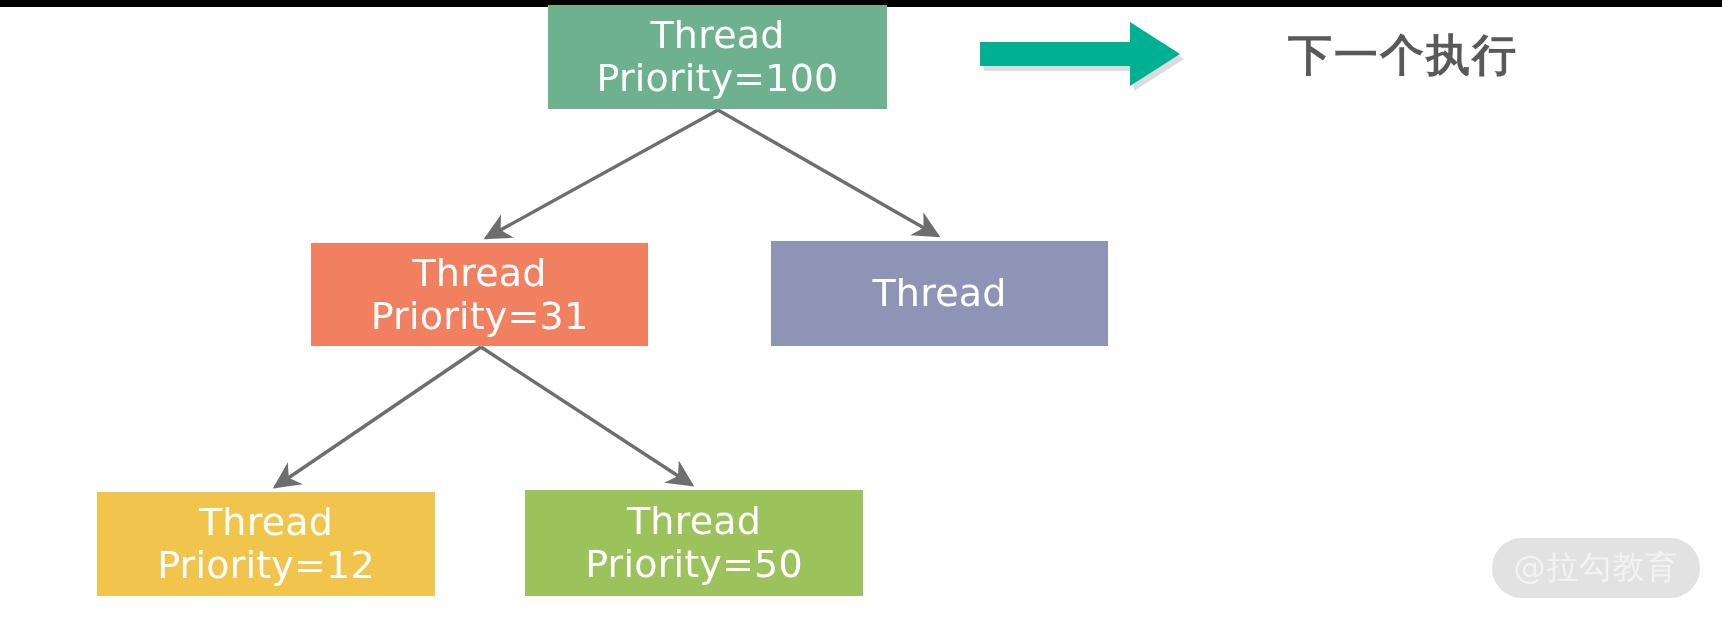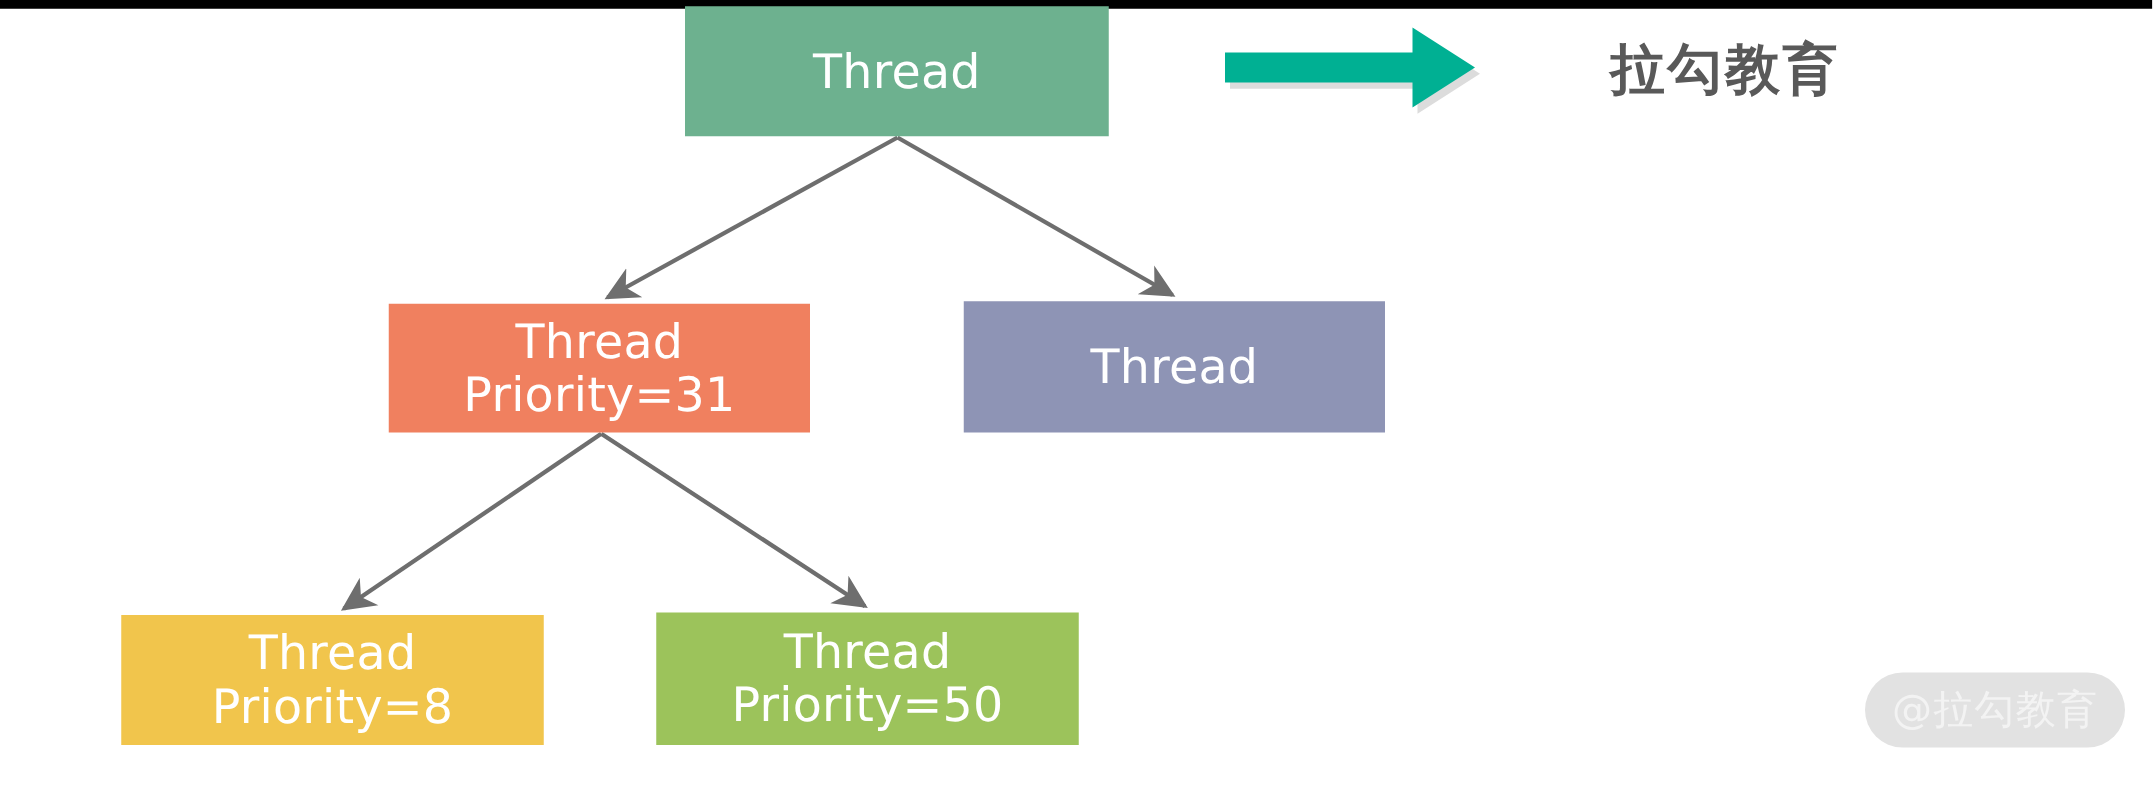--- a/index.html
+++ b/index.html
@@ -102,47 +102,48 @@
     <g stroke="#6E6E6E" stroke-width="3.4" fill="none" marker-end="url(#ah)">
       <line x1="718" y1="110" x2="486" y2="238"></line>
       <line x1="718" y1="110" x2="938" y2="236"></line>
       <line x1="481" y1="347" x2="275" y2="487"></line>
       <line x1="481" y1="347" x2="692" y2="485"></line>
     </g>
   </svg>
 
   <div class="node" id="node-root">
     <span class="ln">Thread</span>
+    <span class="ln">Priority=100</span>
   </div>
 
   <div class="node" id="node-p56">
     <span class="ln">Thread</span>
     <span class="ln">Priority=31</span>
   </div>
 
   <div class="node" id="node-p33">
     <span class="ln">Thread</span>
   </div>
 
   <div class="node" id="node-p12">
     <span class="ln">Thread</span>
-    <span class="ln">Priority=8</span>
+    <span class="ln">Priority=12</span>
   </div>
 
   <div class="node" id="node-p27">
     <span class="ln">Thread</span>
     <span class="ln">Priority=50</span>
   </div>
 
   <svg id="next-arrow" viewBox="0 0 240 80" width="240" height="80">
     <g transform="translate(4,5)">
       <path d="M0,22 L150,22 L150,2 L200,34 L150,66 L150,46 L0,46 Z" fill="#BFBFBF" opacity="0.55"></path>
     </g>
     <path d="M0,22 L150,22 L150,2 L200,34 L150,66 L150,46 L0,46 Z" fill="#00B093"></path>
   </svg>
 
-  <div id="next-label">拉勾教育</div>
+  <div id="next-label">下一个执行</div>
 
   <div id="watermark">
     <span>@拉勾教育</span>
   </div>
 
 </div>
 
 </body></html>

